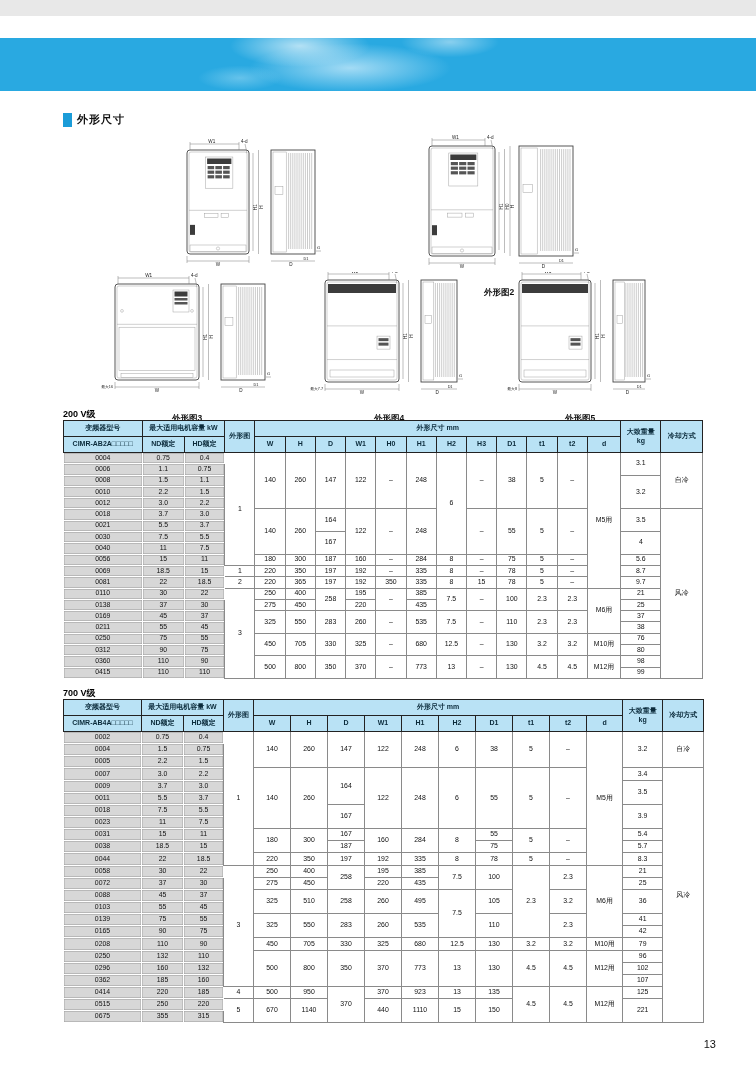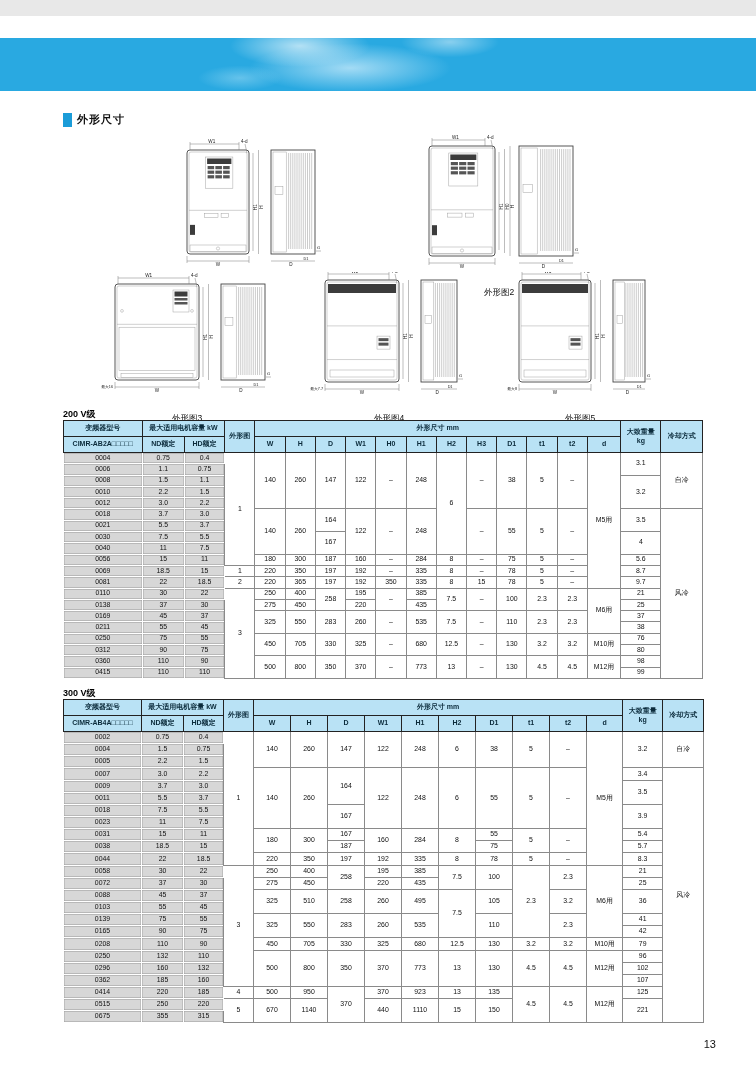--- a/index.html
+++ b/index.html
@@ -12,21 +12,21 @@
       radial-gradient(ellipse 70px 22px at 450px 4px, rgba(255,255,255,.45), rgba(255,255,255,0) 70%),
       radial-gradient(ellipse 60px 18px at 240px 40px, rgba(160,220,245,.5), rgba(160,220,245,0) 70%),
       #29a9e1;}
   .sec-title{position:absolute;left:63px;top:96px;display:flex;align-items:center;gap:5px;}
   .sec-title .bullet{width:9px;height:14px;background:#1b9cd8;}
   .sec-title .txt{font-size:11px;font-weight:bold;letter-spacing:1px;}
   .figrow{position:absolute;left:0;width:756px;display:flex;justify-content:center;align-items:flex-end;}
   .figrow1{top:118px;gap:84px;}
   .figrow2{top:256px;gap:34px;}
   .figbox{display:flex;flex-direction:column;align-items:center;}
-  .figcap{font-size:8.5px;margin-top:3px;color:#111;}
+  .figcap{font-size:8.5px;margin-top:3px;color:#111;font-weight:bold;}
   svg .ol{fill:#fff;stroke:#444;stroke-width:.9;}
   svg .il{fill:none;stroke:#999;stroke-width:.45;}
   svg .dk{fill:#3c3c3c;stroke:none;}
   svg .bt{fill:#555;stroke:none;}
   svg .fin{stroke:#6a6a6a;stroke-width:.35;}
   svg .dim{stroke:#7a7a7a;stroke-width:.5;}
   svg .dl{font-size:4.6px;fill:#222;font-family:"Liberation Sans","DejaVu Sans",sans-serif;}
   svg .dls{font-size:3.8px;fill:#222;font-family:"Liberation Sans","DejaVu Sans",sans-serif;}
   .tlabel{position:absolute;left:63px;font-size:9px;font-weight:bold;color:#000;}
   .tl1{top:392px;text-align:center;} .tl2{top:671px;}
@@ -598,21 +598,21 @@
         </tr>
         <tr>
           <td class="g">0415</td>
           <td class="g">110</td>
           <td class="g">110</td>
           <td class="w">99</td>
         </tr>
       </tbody>
     </table>
 
-  <div class="tlabel tl2">300 V级</div>
+  <div class="tlabel tl2">700 V级</div>
   <table class="dim t400" id="t400">
       <colgroup>
         <col style="width: 78px;">
         <col style="width: 42px;">
         <col style="width: 40px;">
         <col style="width: 30px;">
         <col style="width: 37px;">
         <col style="width: 37px;">
         <col style="width: 37px;">
         <col style="width: 37px;">

